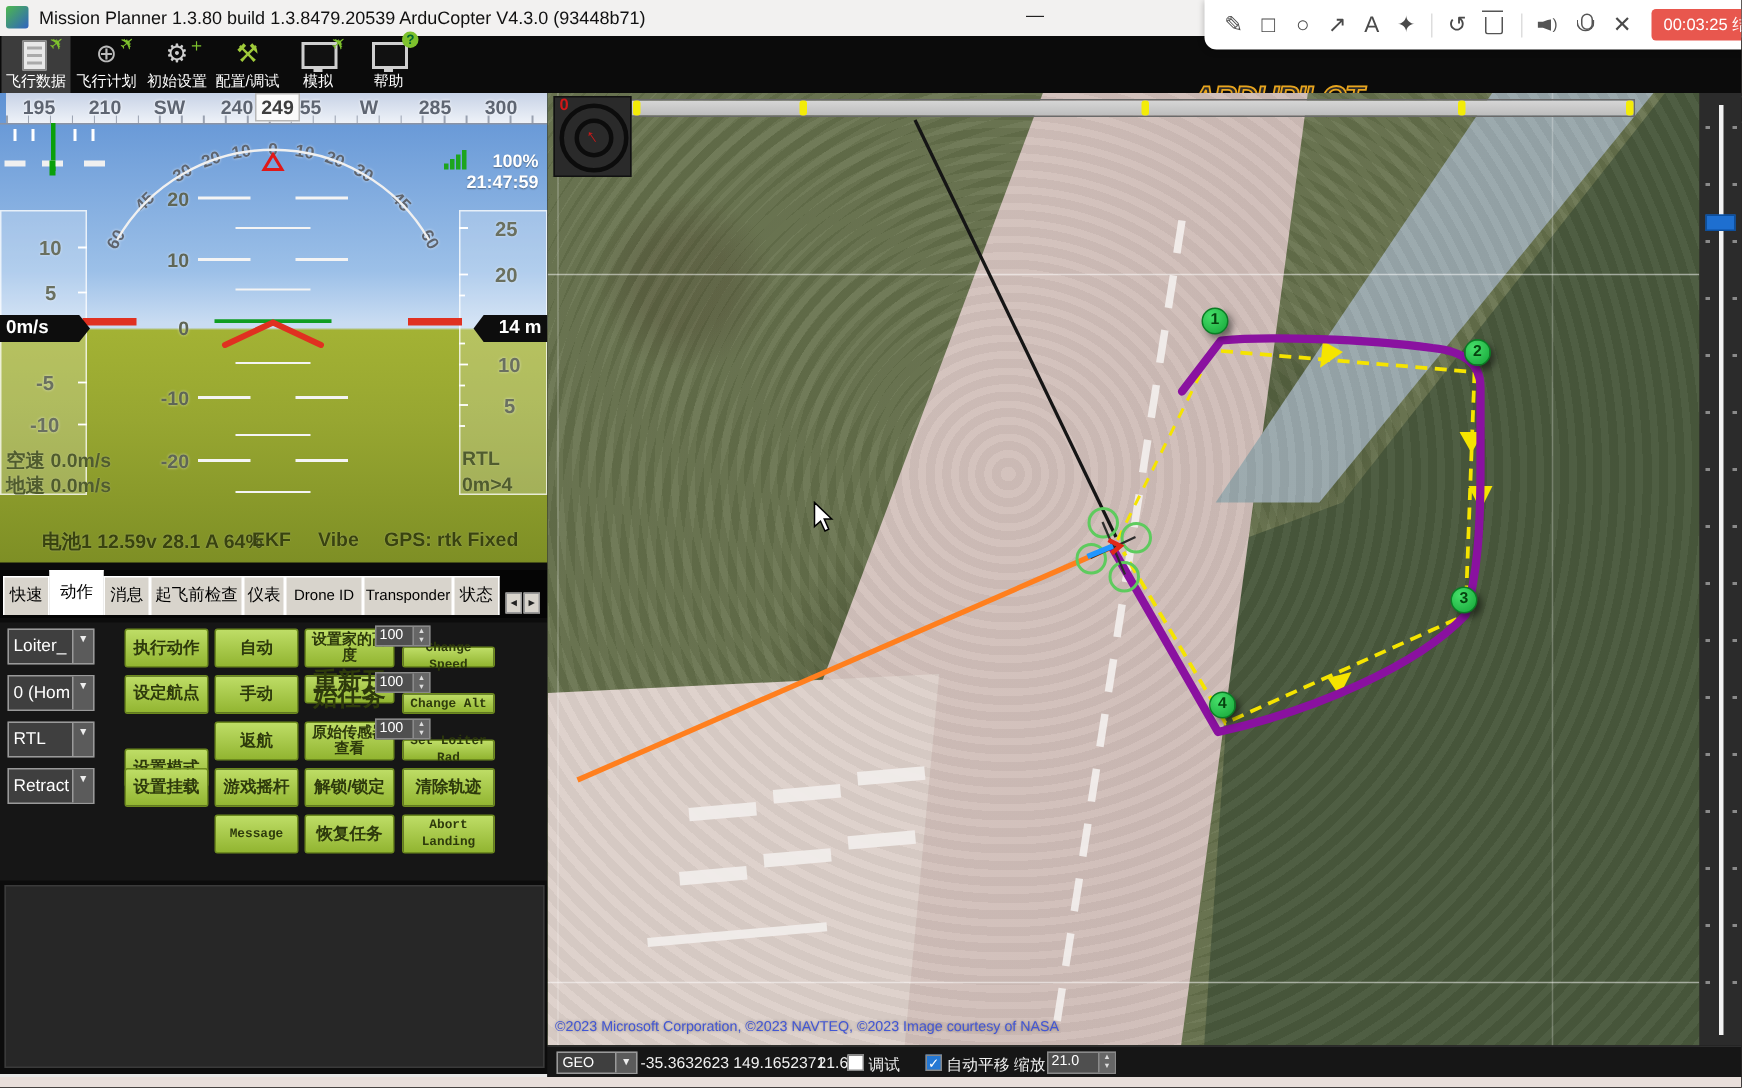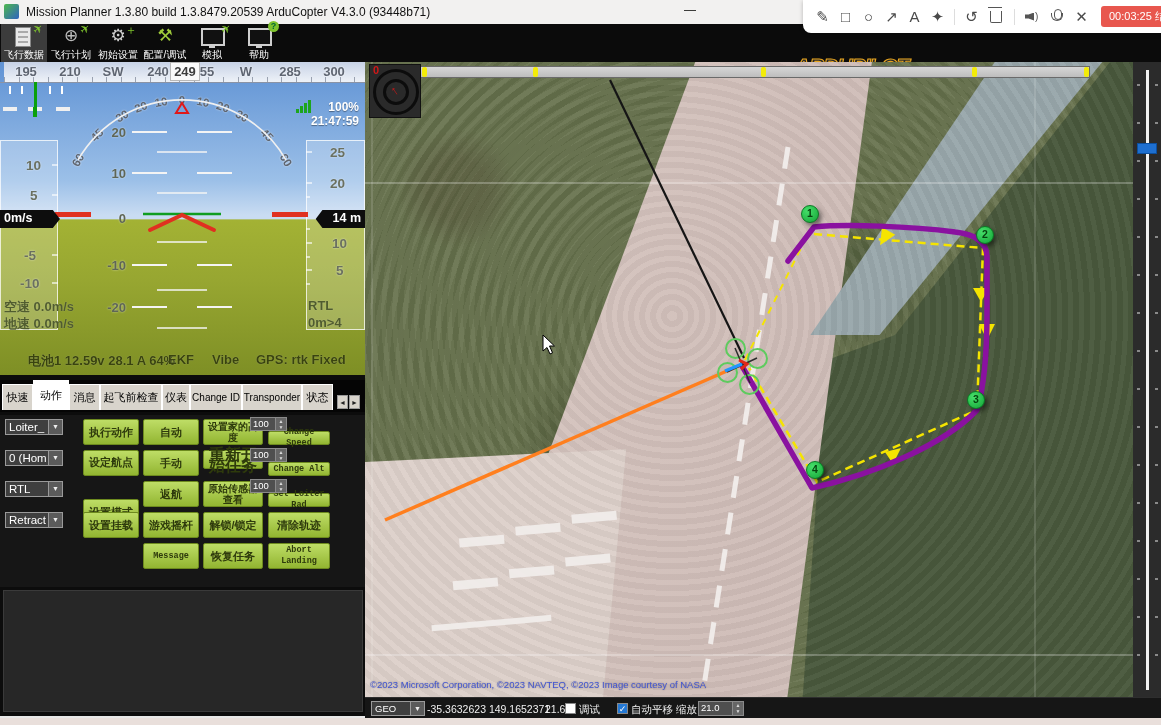--- a/index.html
+++ b/index.html
@@ -62,21 +62,21 @@
   #altbox{left:309px;top:148px;width:56px;height:18px;text-align:right;padding-right:4px;clip-path:polygon(12% 50%,24% 0,100% 0,100% 100%,24% 100%);box-sizing:border-box;}
   .hudtxt{position:absolute;font-weight:bold;color:#505c2e;text-shadow:0 0 1px rgba(255,255,255,.35);font-size:13px;white-space:nowrap;}
   .hudtop{position:absolute;color:#fff;font-weight:bold;font-size:12px;text-align:right;right:6px;white-space:nowrap;text-shadow:0 1px 1px rgba(0,0,0,.4);}
   
   #tabrow{left:0;top:318px;width:365px;height:32px;background:#050505;}
   .tab{position:absolute;bottom:2px;height:26px;background:#d8d4cc;border:1px solid #fff;border-bottom:none;color:#000;font-size:11px;text-align:center;line-height:25px;box-sizing:border-box;white-space:nowrap;overflow:hidden;}
   .tab.active{background:#fff;height:30px;line-height:29px;z-index:2;}
   .tabarrow{position:absolute;bottom:3px;width:11px;height:14px;background:#d8d4cc;border:1px solid #999;color:#222;font-size:7px;line-height:13px;text-align:center;box-sizing:border-box;}
   
   #actions{left:0;top:353px;width:365px;height:172px;background:#161616;}
-  .drop{position:absolute;left:5px;width:58px;height:16px;font-size:11.5px;}
+  .drop{position:absolute;left:5px;width:58px;height:24px;font-size:11.5px;}
   .gbtn{position:absolute;background:linear-gradient(#bedd66,#92b531);border:1px solid #6d8a1e;border-radius:2px;color:#2e3a0c;
         font-size:11px;font-weight:bold;display:flex;align-items:center;justify-content:center;text-align:center;line-height:11px;box-sizing:border-box;margin-left:16px;}
   .gbtn.en{font-size:8.5px;font-family:"Liberation Mono",monospace;font-weight:bold;}
   .spin{position:absolute;width:37px;height:14px;background:#4f4f4f;border:1px solid #8a8a8a;color:#fff;font-size:9.5px;display:flex;box-sizing:border-box;z-index:3;}
   .spin .v{flex:1;padding-left:2px;line-height:12px;}
   .spin .ud{width:10px;background:#666;border-left:1px solid #8a8a8a;color:#ddd;font-size:5px;line-height:6px;text-align:center;}
   
   #mapzone{left:365px;top:62px;width:796px;height:663px;background:#101010;}
   #imagery{left:0;top:0;width:768px;height:635px;overflow:hidden;background:#67724d;}
   .mpoly{position:absolute;left:0;top:0;width:768px;height:635px;}
@@ -320,21 +320,21 @@
       <span class="hudtxt" style="left:212px;top:290px;color:#39430f;">Vibe</span>
       <span class="hudtxt" style="left:256px;top:290px;color:#39430f;">GPS: rtk Fixed</span>
     </div>
 
     <div class="abs" id="tabrow">
       <div class="tab" style="left:2px;width:31px;">快速</div>
       <div class="tab active" style="left:33px;width:36px;">动作</div>
       <div class="tab" style="left:69px;width:31px;">消息</div>
       <div class="tab" style="left:100px;width:62px;">起飞前检查</div>
       <div class="tab" style="left:162px;width:28px;">仪表</div>
-      <div class="tab" style="left:190px;width:52px;font-size:10px;">Change ID</div>
+      <div class="tab" style="left:190px;width:52px;font-size:10px;">Drone ID</div>
       <div class="tab" style="left:242px;width:60px;font-size:10px;">Transponder</div>
       <div class="tab" style="left:302px;width:31px;">状态</div>
       <div class="tabarrow" style="left:337px;">◄</div>
       <div class="tabarrow" style="left:349px;">►</div>
     </div>
 
     <div class="abs" id="actions">
       <div class="drop ddl" style="top:4px;">
           <span class="v">Loiter_</span>
           <span class="ar">▼</span>

